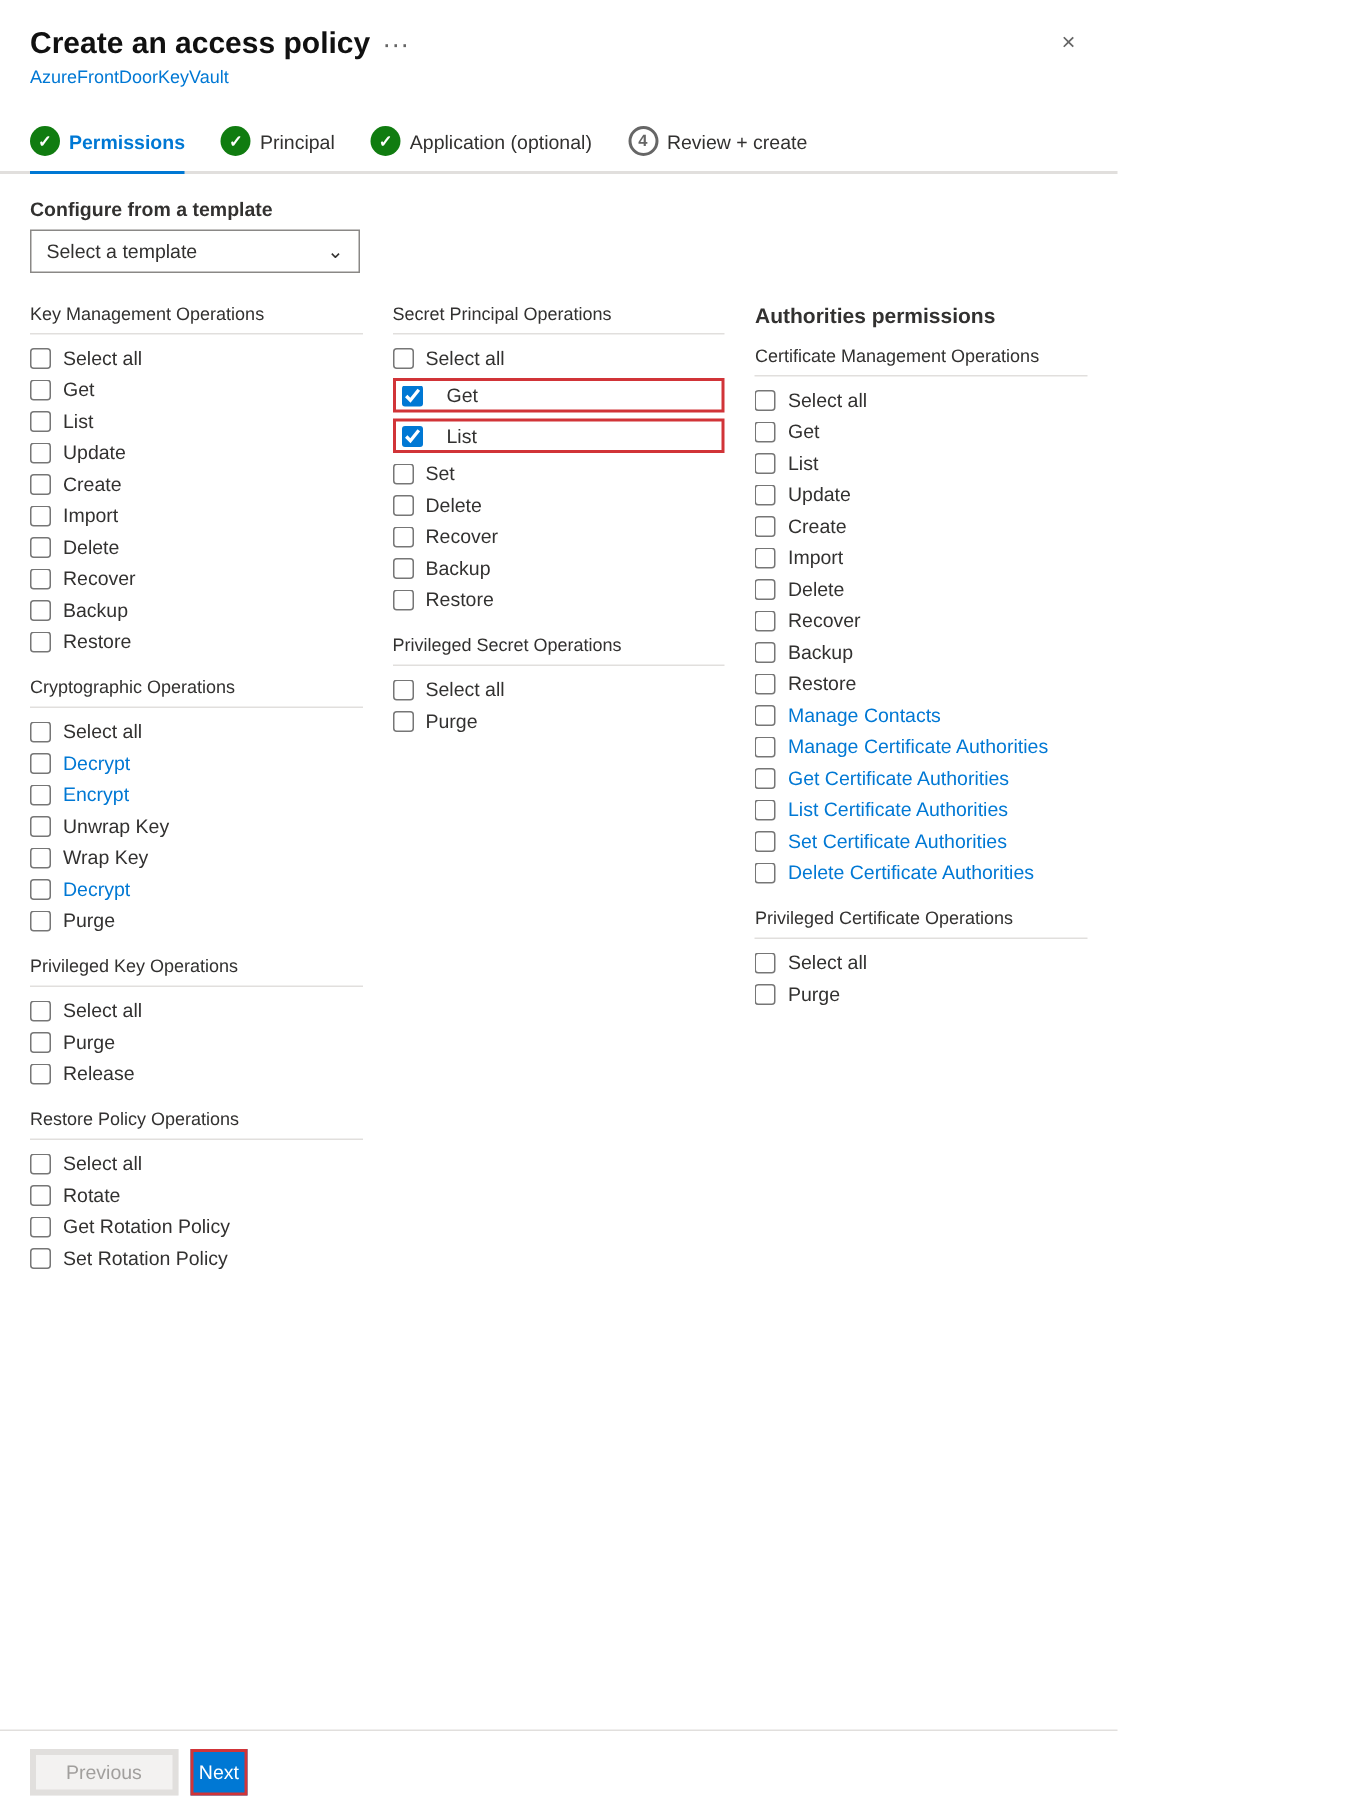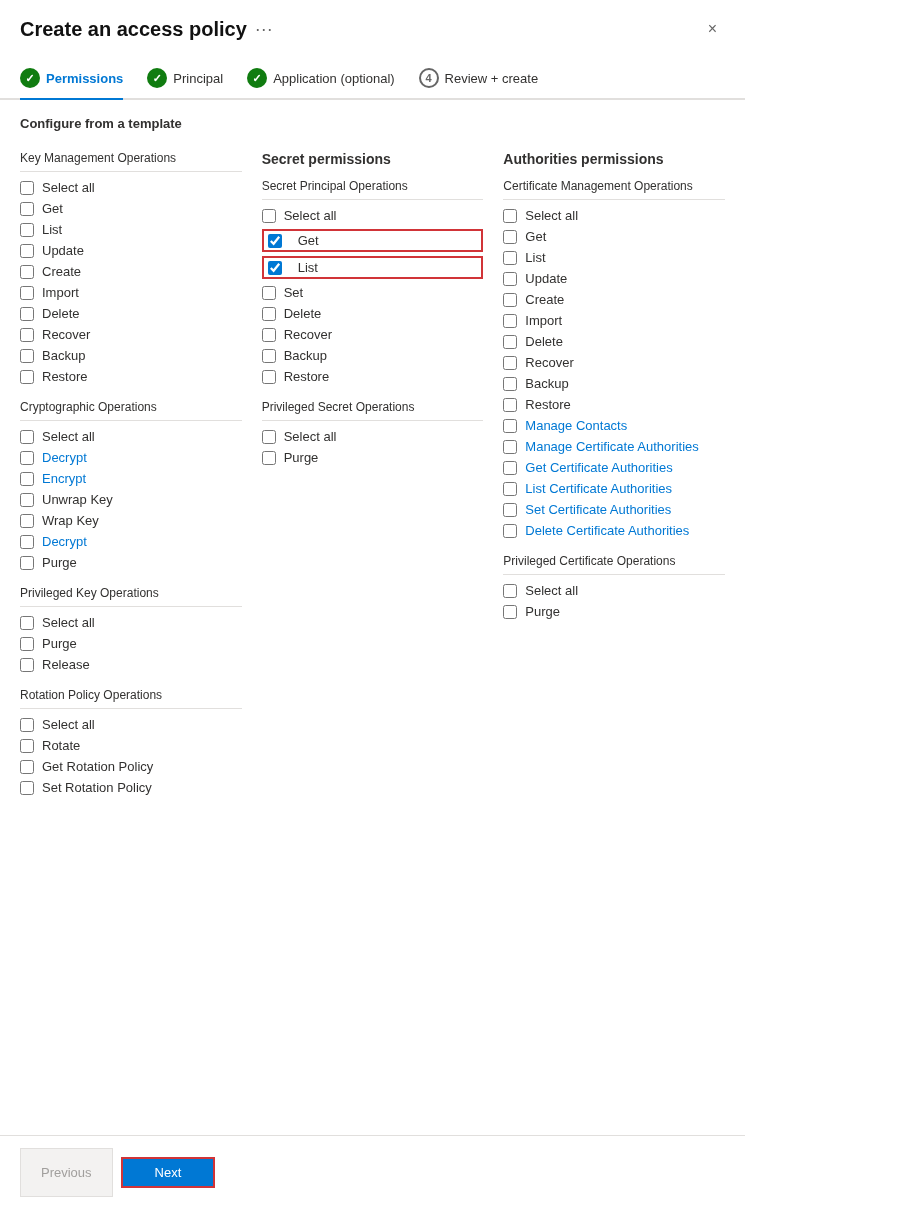--- a/index.html
+++ b/index.html
@@ -186,33 +186,33 @@
     }
     .footer {
       padding: 12px 20px;
       border-top: 1px solid #e1dfdd;
       display: flex;
       align-items: center;
       gap: 8px;
       background: #fff;
     }
     .btn {
-      padding: 16px 20px;
+      padding: 4px 20px;
       font-size: 13px;
       cursor: pointer;
-      border: 1px solid #d946ef;
+      border: 4px solid #d946ef;
       background: #fff;
       color: #323130;
       font-family: inherit;
     }
     .btn-primary {
       background: #0078d4;
       color: #fff;
       border: 2px solid #d13438;
-      padding: 6px 32px;
+      padding: 6px 4px;
     }
     .btn-disabled {
       color: #a19f9d;
       background: #f3f2f1;
       border-color: #e1dfdd;
       cursor: not-allowed;
     }
     .title-group {
       display: flex;
       align-items: center;
@@ -224,20 +224,21 @@
 <div class="dialog">
 
   <div class="dialog-header">
     <div class="dialog-title-row">
       <div class="title-group">
         <span class="dialog-title">Create an access policy</span>
         <span class="dialog-title-dots"> ···</span>
       </div>
       <button class="close-btn">×</button>
     </div>
+    <div class="dialog-subtitle">AzureFrontDoorKeyVault</div>
   </div>
 
   <div class="wizard-tabs">
     <div class="wizard-tab active">
       <span class="tab-icon complete">✓</span>
       <span>Permissions</span>
     </div>
     <div class="wizard-tab">
       <span class="tab-icon complete">✓</span>
       <span>Principal</span>
@@ -249,20 +250,24 @@
     <div class="wizard-tab">
       <span class="tab-icon numbered">4</span>
       <span>Review + create</span>
     </div>
   </div>
 
   <div class="dialog-body">
 
     <div class="configure-section">
       <div class="configure-label">Configure from a template</div>
+      <div class="template-dropdown">
+        <span>Select a template</span>
+        <span>⌄</span>
+      </div>
     </div>
 
     <div class="permissions-grid">
 
       <div class="perm-column">
 
         <div class="perm-section">
           <div class="perm-section-title">Key Management Operations</div>
           <hr class="perm-divider">
           <div class="checkbox-item">
@@ -351,21 +356,21 @@
             <input type="checkbox" id="pk-purge" style="">
             <label for="pk-purge">Purge</label>
           </div>
           <div class="checkbox-item">
             <input type="checkbox" id="pk-release" style="">
             <label for="pk-release">Release</label>
           </div>
         </div>
 
         <div class="perm-section">
-          <div class="perm-section-title">Rotation Policy Operations</div>
+          <div class="perm-section-title">Restore Policy Operations</div>
           <hr class="perm-divider">
           <div class="checkbox-item">
             <input type="checkbox" id="rp-select-all" style="">
             <label for="rp-select-all">Select all</label>
           </div>
           <div class="checkbox-item">
             <input type="checkbox" id="rp-rotate" style="">
             <label for="rp-rotate">Rotate</label>
           </div>
           <div class="checkbox-item">
@@ -373,21 +378,20 @@
             <label for="rp-get">Get Rotation Policy</label>
           </div>
           <div class="checkbox-item">
             <input type="checkbox" id="rp-set" style="">
             <label for="rp-set">Set Rotation Policy</label>
           </div>
         </div>
       </div>
 
       <div class="perm-column">
-        <h3>Secret permissions</h3>
 
         <div class="perm-section">
           <div class="perm-section-title">Secret Principal Operations</div>
           <hr class="perm-divider">
           <div class="checkbox-item">
             <input type="checkbox" id="sm-select-all" style="">
             <label for="sm-select-all">Select all</label>
           </div>
 
           <div class="checkbox-item checkbox-highlighted" style="border: 2px solid #d13438; padding: 2px 4px; margin-bottom: 4px;">

